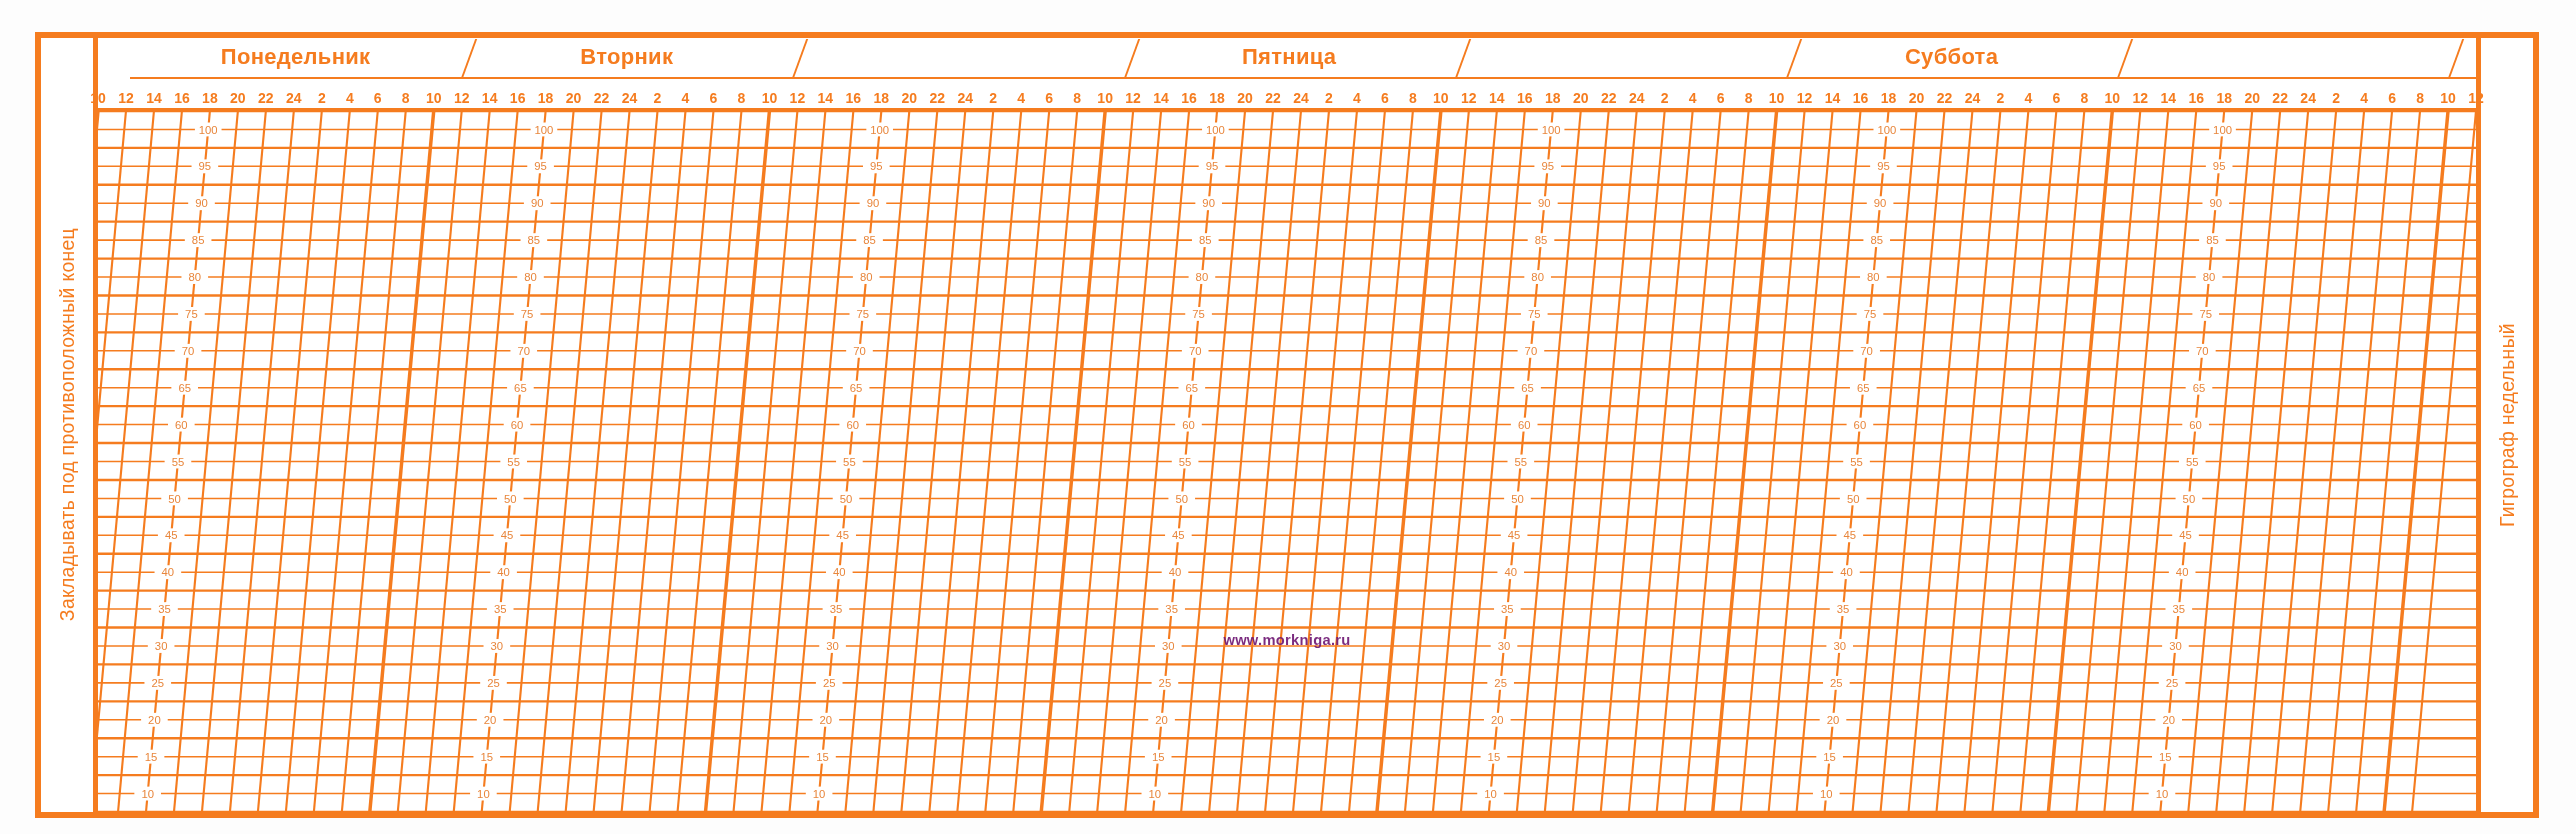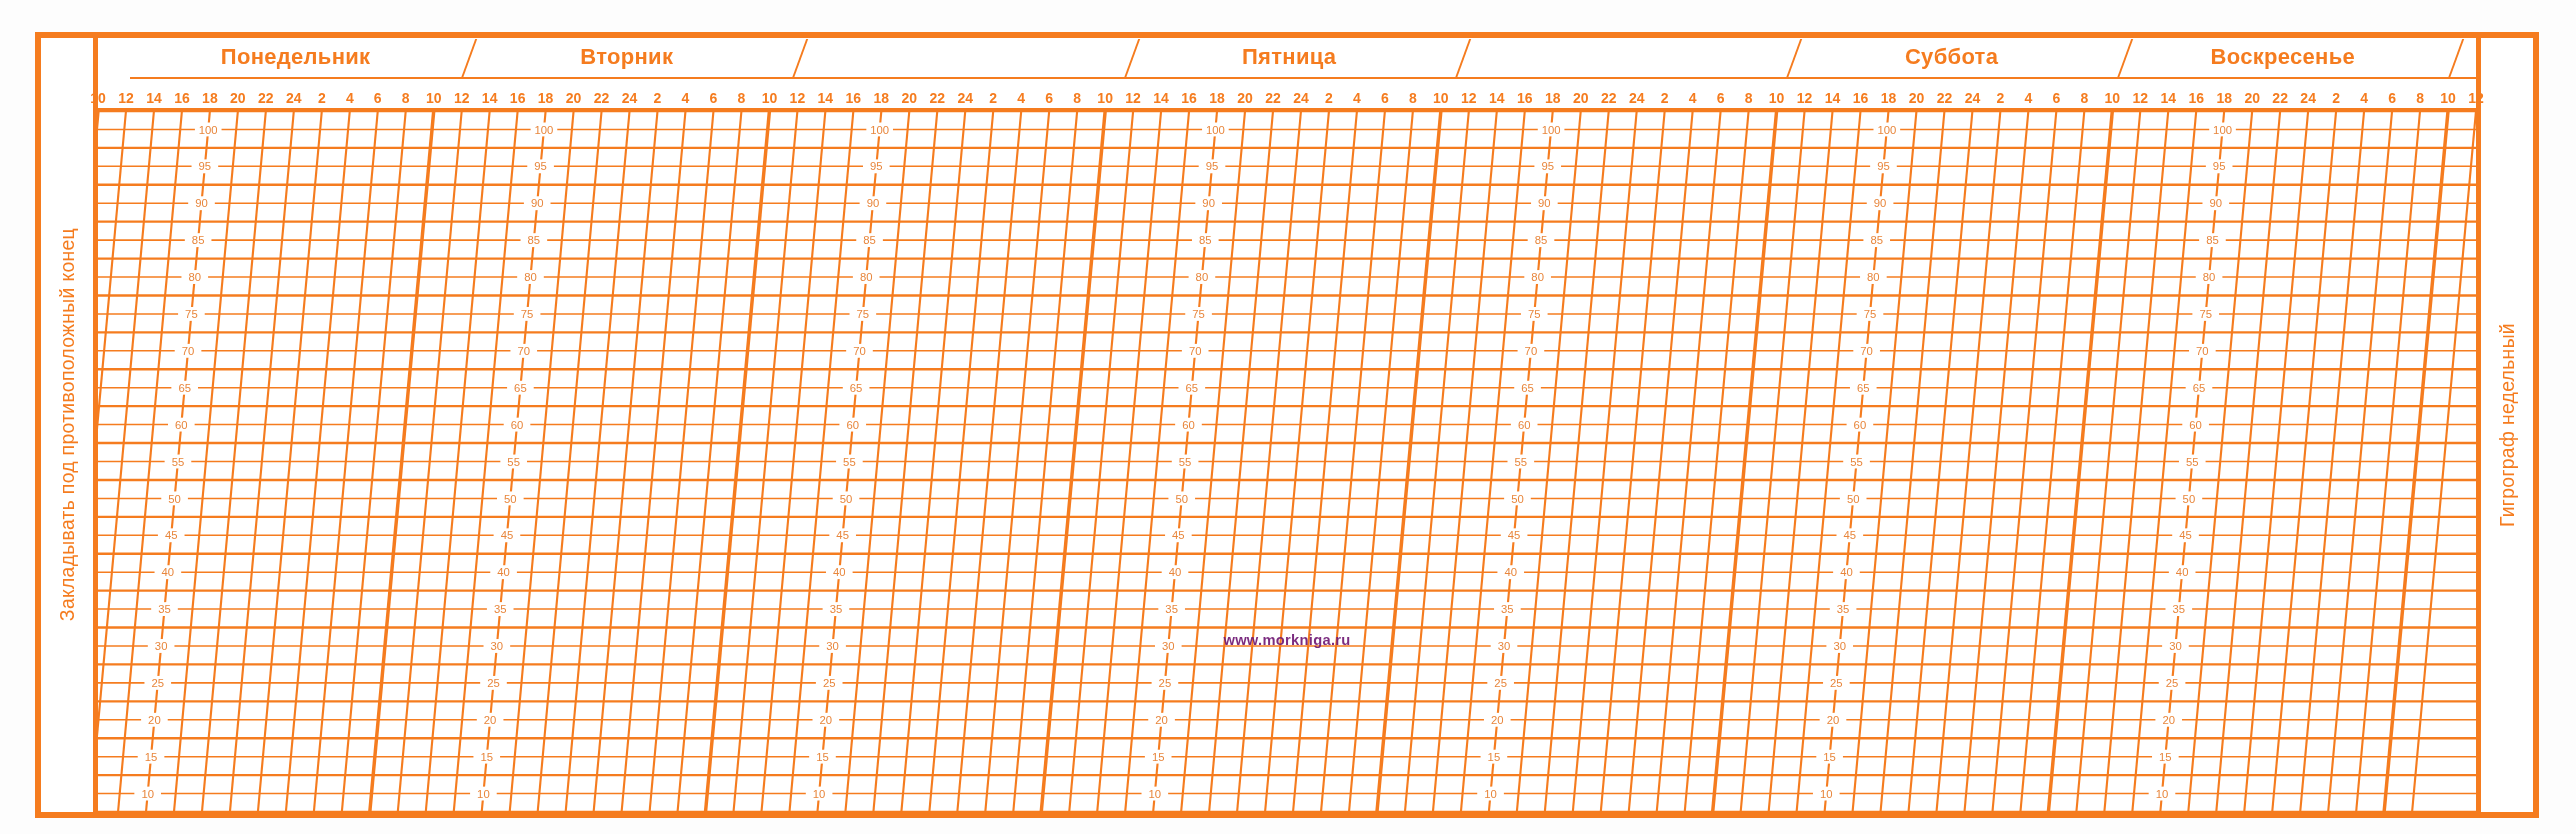--- a/index.html
+++ b/index.html
@@ -148,23 +148,20 @@
           <div class="dayslash" style="left: 42.3529%;"></div>
           <div class="daycell" style="left: 42.3529%; width: 14.1176%;">
             <span>Пятница</span>
           </div>
           <div class="dayslash" style="left: 56.4706%;"></div>
           <div class="dayslash" style="left: 70.5882%;"></div>
           <div class="daycell" style="left: 70.5882%; width: 14.1176%;">
             <span>Суббота</span>
           </div>
           <div class="dayslash" style="left: 84.7059%;"></div>
-          <div class="daycell" style="left: 84.7059%; width: 14.1176%;">
-            <span>Воскресенье</span>
-          </div>
           <div class="dayslash" style="left: 98.8235%;"></div>
         </div>
 
       <div class="hourrow" id="hourrow">
           <span class="hourlab" style="left: 0%;">10</span>
           <span class="hourlab" style="left: 1.17647%;">12</span>
           <span class="hourlab" style="left: 2.35294%;">14</span>
           <span class="hourlab" style="left: 3.52941%;">16</span>
           <span class="hourlab" style="left: 4.70588%;">18</span>
           <span class="hourlab" style="left: 5.88235%;">20</span>

